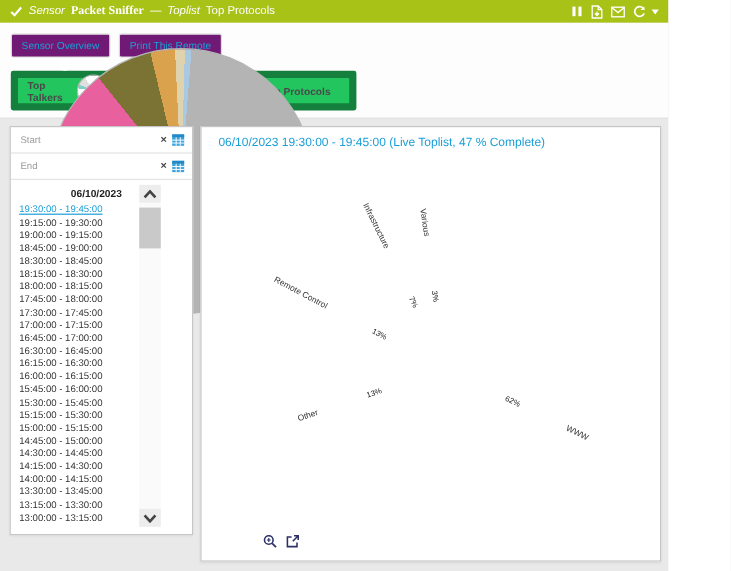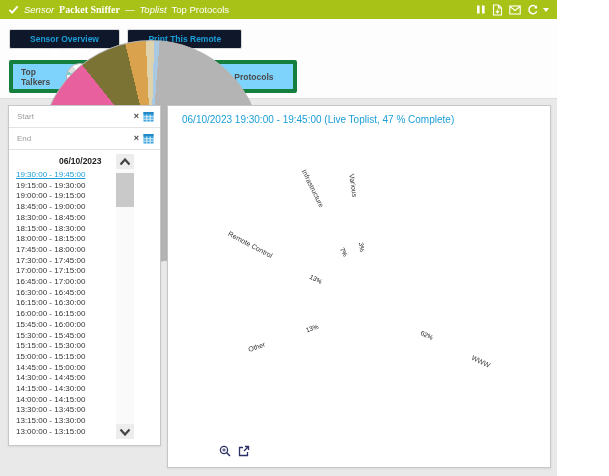--- a/index.html
+++ b/index.html
@@ -8,23 +8,23 @@
 
   
   .topbar{height:19px;background:#a9c218;display:flex;align-items:center;padding:0 8px;gap:5px;color:#fff;font-size:9.5px;box-sizing:border-box;}
   .topbar .it{font-style:italic;}
   .topbar .bd{font-weight:bold;font-size:10px;font-family:Liberation Serif, serif;}
   .topbar-icons{margin-left:auto;display:flex;align-items:center;gap:6px;}
   .caret{width:0;height:0;border-left:3.5px solid transparent;border-right:3.5px solid transparent;border-top:4px solid #fff;margin-left:-2px;}
 
   
   .whitehead{background:#fdfdfd;border-bottom:1px solid #dcdcdc;padding:9px 0 8px 9px;height:62px;box-sizing:content-box;}
-  .btn{display:inline-block;font-size:8.5px;font-weight:bold;color:#1b9ed8;background:#0f172a;border:1px solid #d9d9d9;border-radius:2px;padding:4px 20px;margin-right:3px;cursor:pointer;font-family:inherit;}
+  .btn{display:inline-block;font-size:8.5px;font-weight:normal;color:#1b9ed8;background:#701a75;border:1px solid #d9d9d9;border-radius:2px;padding:4px 8px;margin-right:3px;cursor:pointer;font-family:inherit;}
   .tabsrow{margin-top:11px;display:flex;gap:6px;}
-  .tabcard{width:92px;height:33px;border:4px solid #15803d;border-radius:2px;background:#7dd3fc;display:flex;align-items:center;justify-content:space-between;padding:0 3px 0 8px;font-size:8.5px;font-weight:bold;color:#4a4a4a;box-sizing:border-box;cursor:pointer;}
+  .tabcard{width:92px;height:33px;border:6px solid #15803d;border-radius:2px;background:#22c55e;display:flex;align-items:center;justify-content:space-between;padding:0 3px 0 8px;font-size:8.5px;font-weight:bold;color:#4a4a4a;box-sizing:border-box;cursor:pointer;}
   .tab-pie{width:26px;height:26px;border-radius:50%;border:1px solid #b5b5b5;position:relative;flex:none;}
   .tab-pie.donut::after{content:"";position:absolute;left:8px;top:8px;width:10px;height:10px;background:#fff;border-radius:50%;}
 
   
   .content{display:flex;gap:6px;padding:6px 6px 0 8px;align-items:flex-start;justify-content:flex-end;}
 
   .filter-panel{width:153px;height:341px;background:#fff;border:1px solid #c6c6c6;box-sizing:border-box;position:relative;box-shadow:0 1px 2px rgba(0,0,0,.08);}
   .inp-row{height:21px;border-bottom:1px solid #e3e3e3;display:flex;align-items:center;padding:0 6px;gap:4px;}
   .inp-row input{border:none;outline:none;flex:1;font-size:8px;color:#333;font-family:inherit;min-width:0;background:transparent;}
   .inp-row input::placeholder{color:#9a9a9a;}

